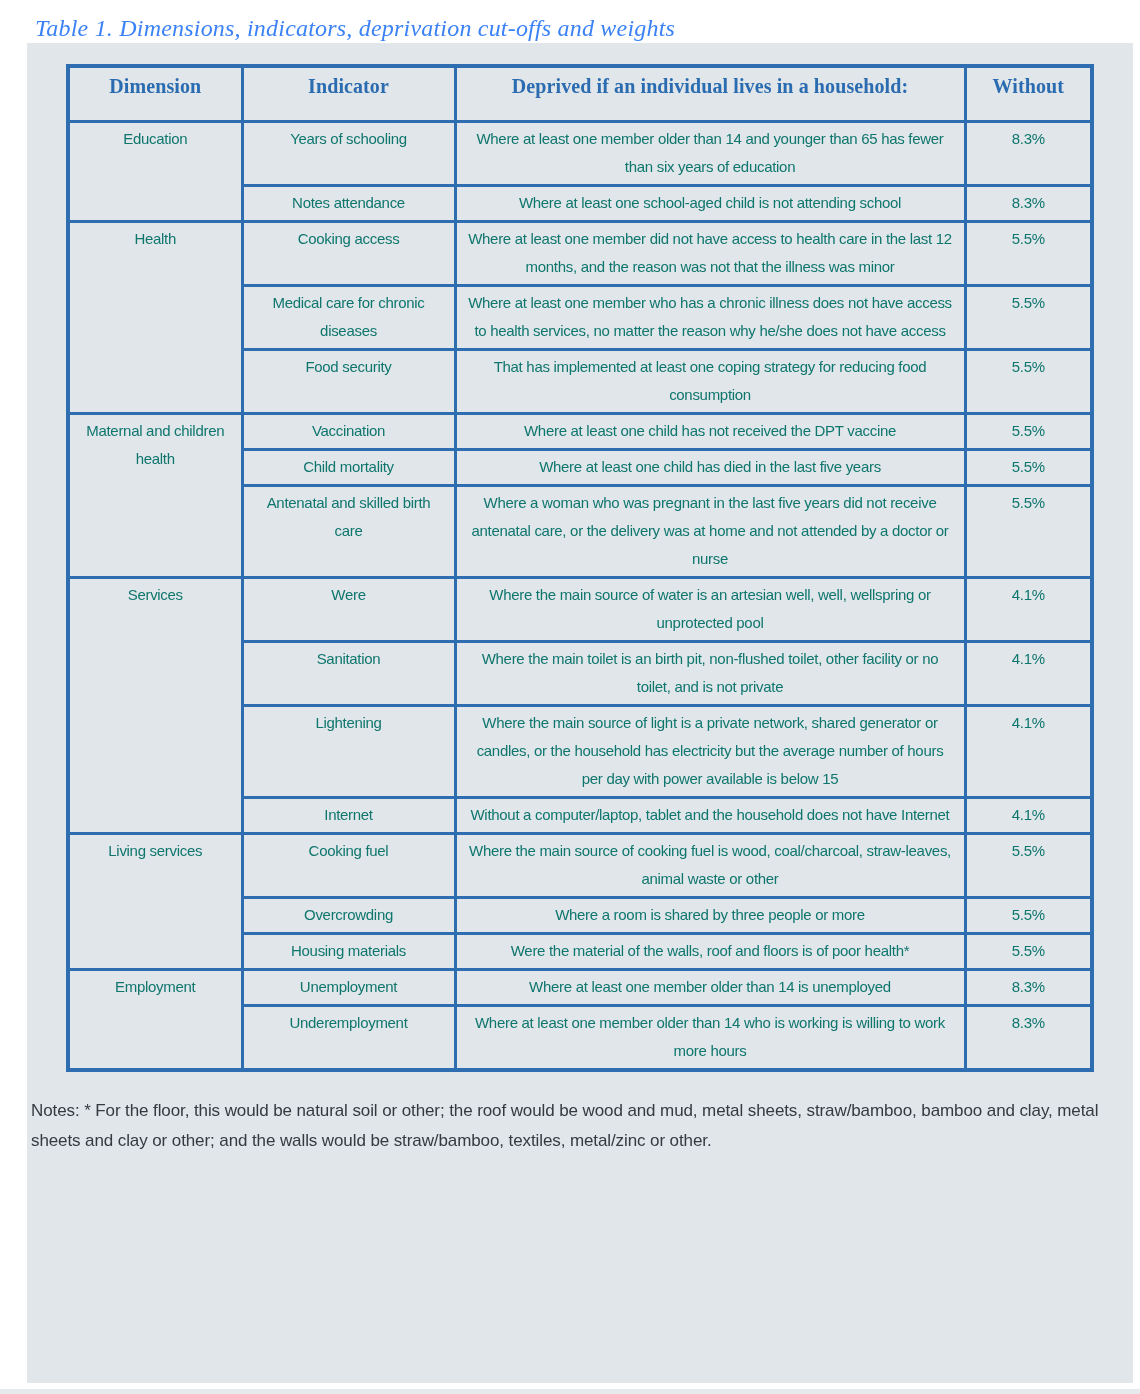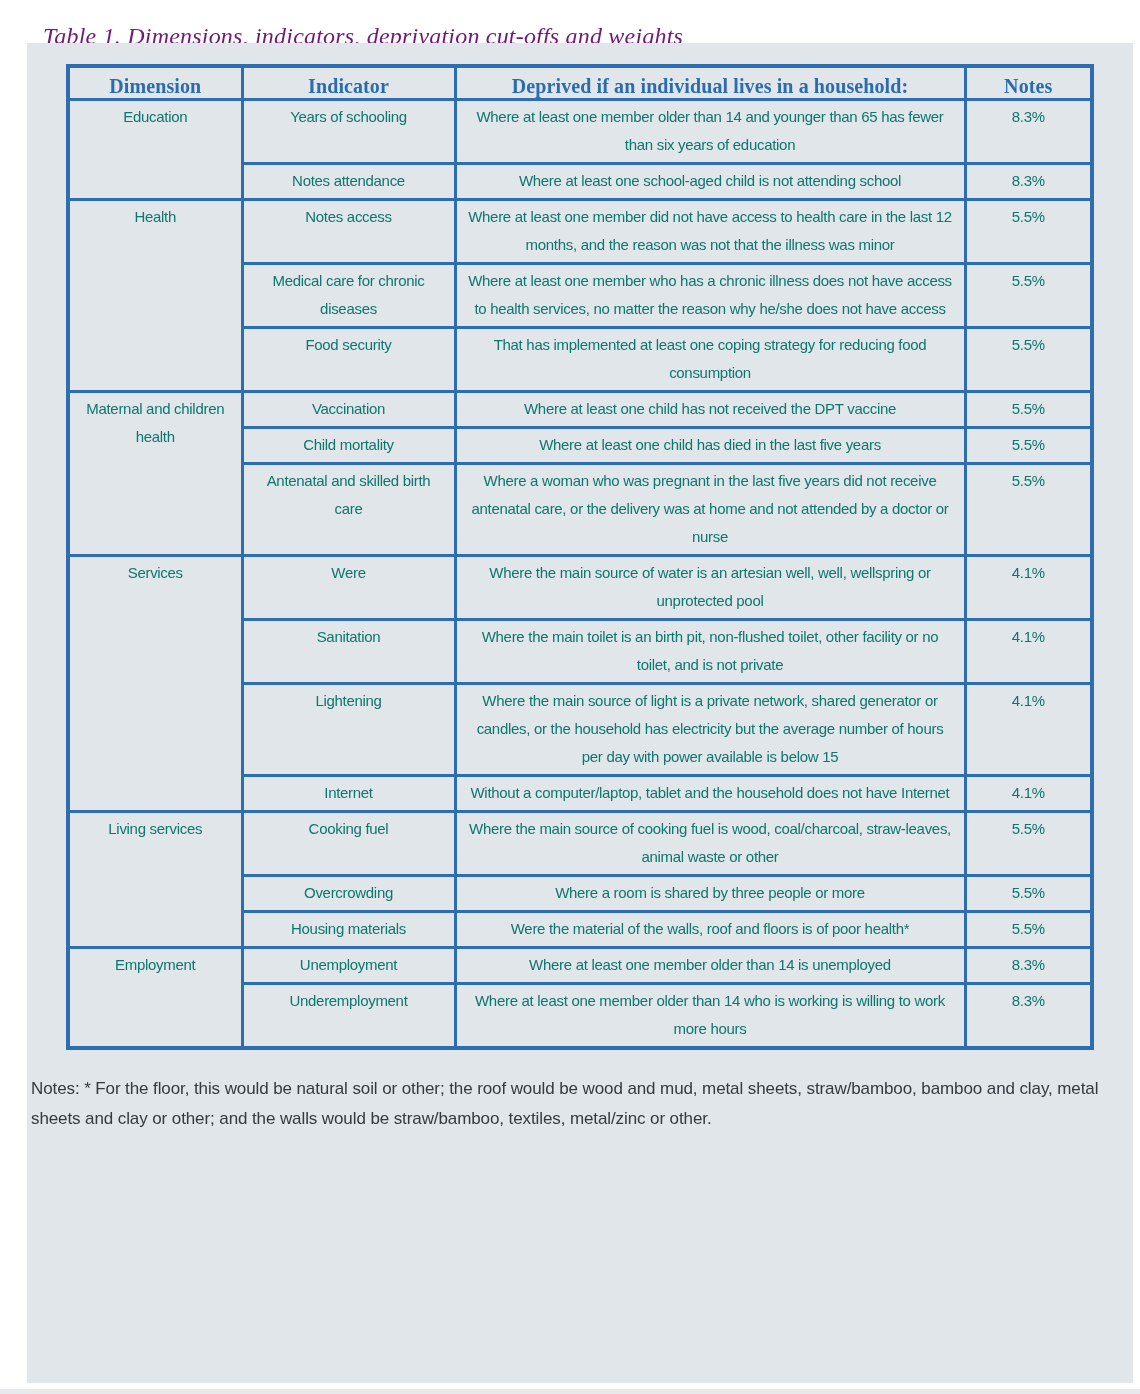--- a/index.html
+++ b/index.html
@@ -8,27 +8,27 @@
   body {
     width: 1140px; height: 1394px;
     background: #ffffff;
     overflow: hidden;
     position: relative;
     font-family: "Liberation Sans", "DejaVu Sans", sans-serif;
   }
   .title {
     position: absolute;
     left: 27px; top: 4px;
-    margin: 16px;
+    margin: 8px;
     font-family: "Liberation Serif", "DejaVu Serif", serif;
     font-style: italic;
     font-weight: 500;
     font-size: 24px;
     line-height: 32px;
-    color: #701a75;
+    color: #3b82f6;
     letter-spacing: 0.2px;
     white-space: nowrap;
     text-align: right;
   }
   .panel {
     position: absolute;
     left: 27px; top: 43px;
     width: 1106px; height: 1340px;
     background: #e0e6e9;
     box-sizing: border-box;
@@ -44,21 +44,21 @@
   .mpi-table th, .mpi-table td {
     border: 3px solid #2f6db1;
     text-align: center;
     overflow: hidden;
   }
   .mpi-table th {
     font-family: "Liberation Serif", "DejaVu Serif", serif;
     font-weight: bold;
     font-size: 20px;
     color: #2b6cb1;
-    padding: 7px 4px 0;
+    padding: 7px 4px 22px;
     vertical-align: middle;
     letter-spacing: 0.1px;
   }
   .mpi-table td {
     font-size: 15px;
     line-height: 28px;
     color: #0f766e;
     padding: 2px 10px 3px;
     vertical-align: top;
     letter-spacing: -0.3px;
@@ -90,38 +90,38 @@
       <col style="width:174px">
       <col style="width:213px">
       <col style="width:510px">
       <col style="width:127px">
     </colgroup>
     <thead>
       <tr>
         <th>Dimension</th>
         <th>Indicator</th>
         <th>Deprived if an individual lives in a household:</th>
-        <th>Notes</th>
+        <th>Without</th>
       </tr>
     </thead>
     <tbody id="table-body">
         <tr>
           <td rowspan="2">Education</td>
           <td>Years of schooling</td>
           <td>Where at least one member older than 14 and younger than 65 has fewer than six years of education</td>
           <td>8.3%</td>
         </tr>
         <tr>
           <td>Notes attendance</td>
           <td>Where at least one school-aged child is not attending school</td>
           <td>8.3%</td>
         </tr>
         <tr>
           <td rowspan="3">Health</td>
-          <td>Notes access</td>
+          <td>Cooking access</td>
           <td>Where at least one member did not have access to health care in the last 12 months, and the reason was not that the illness was minor</td>
           <td>5.5%</td>
         </tr>
         <tr>
           <td>Medical care for chronic diseases</td>
           <td>Where at least one member who has a chronic illness does not have access to health services, no matter the reason why he/she does not have access</td>
           <td>5.5%</td>
         </tr>
         <tr>
           <td>Food security</td>

